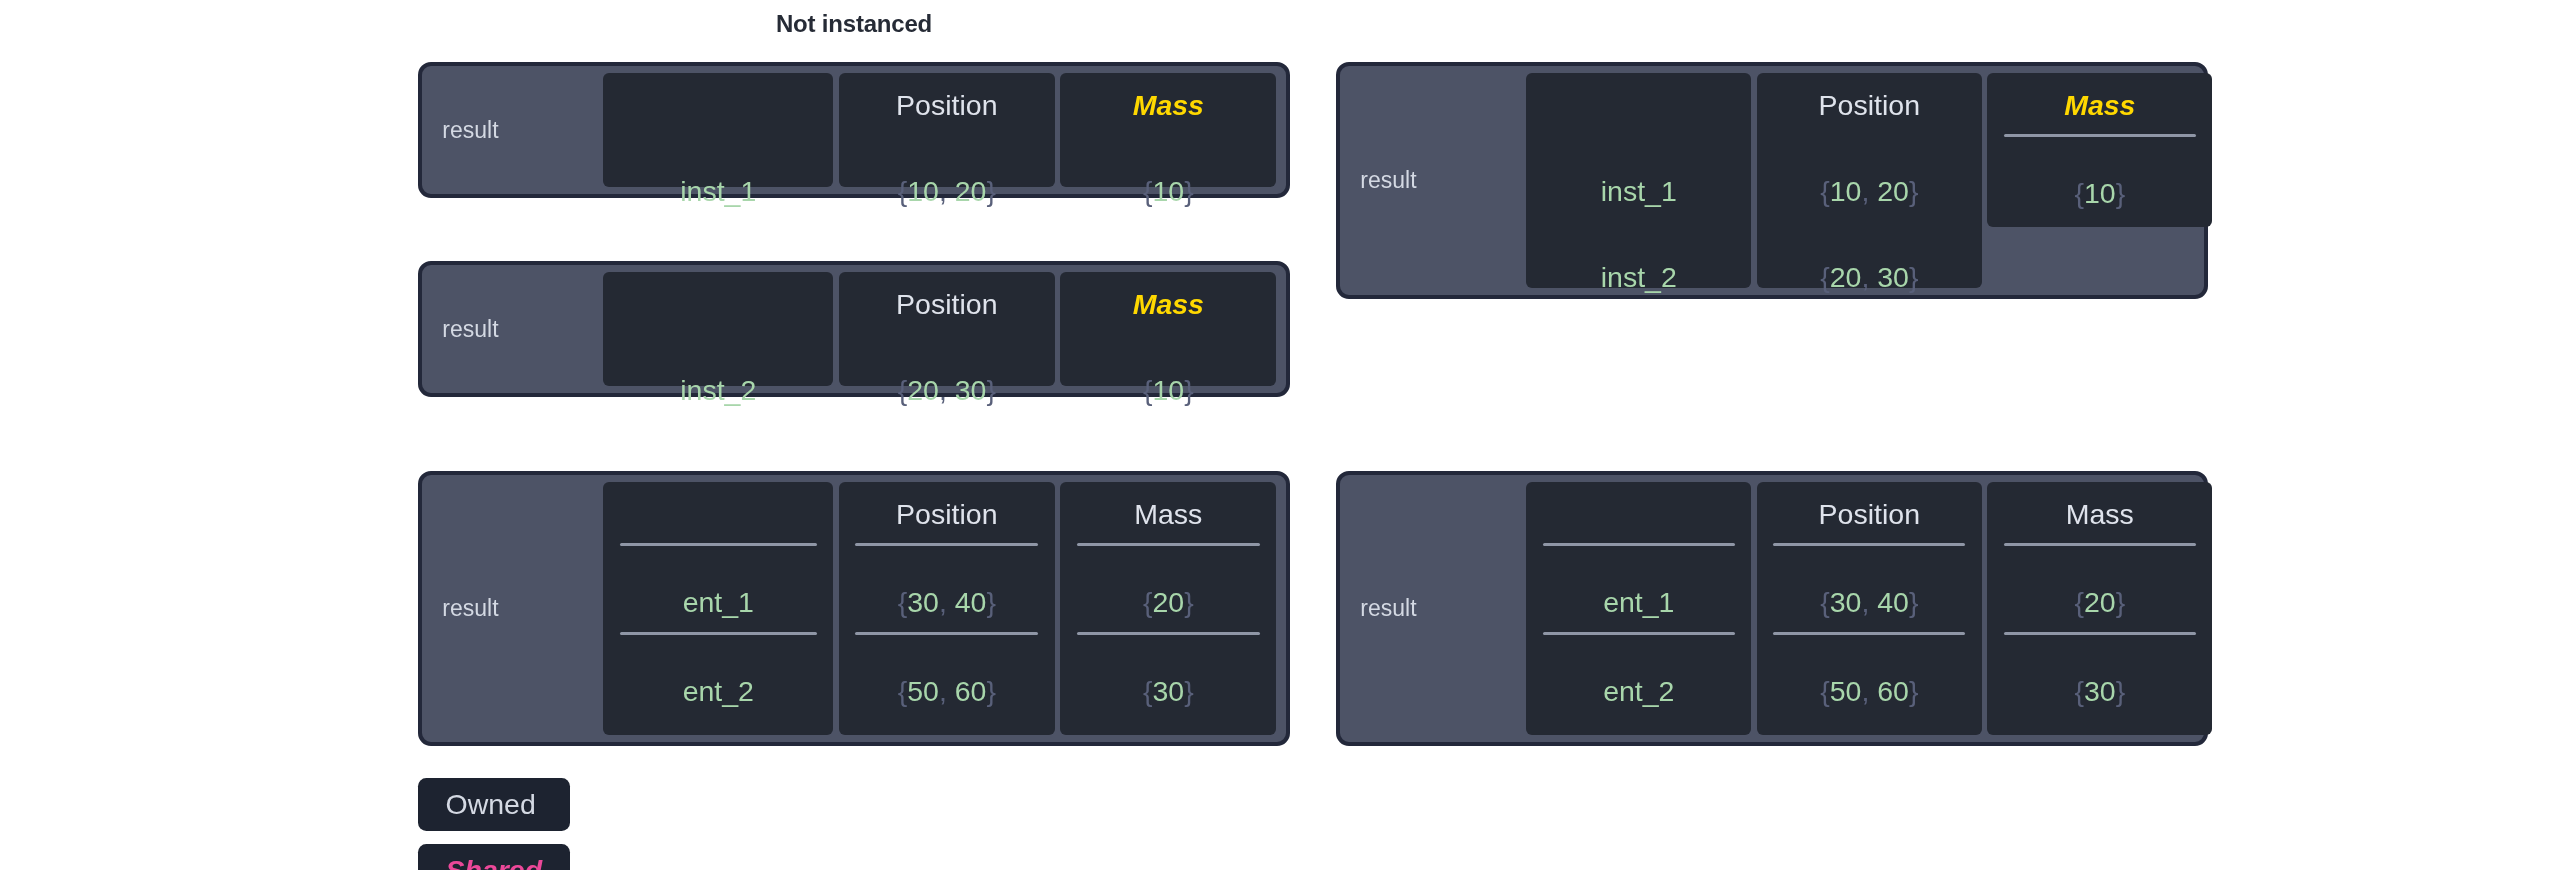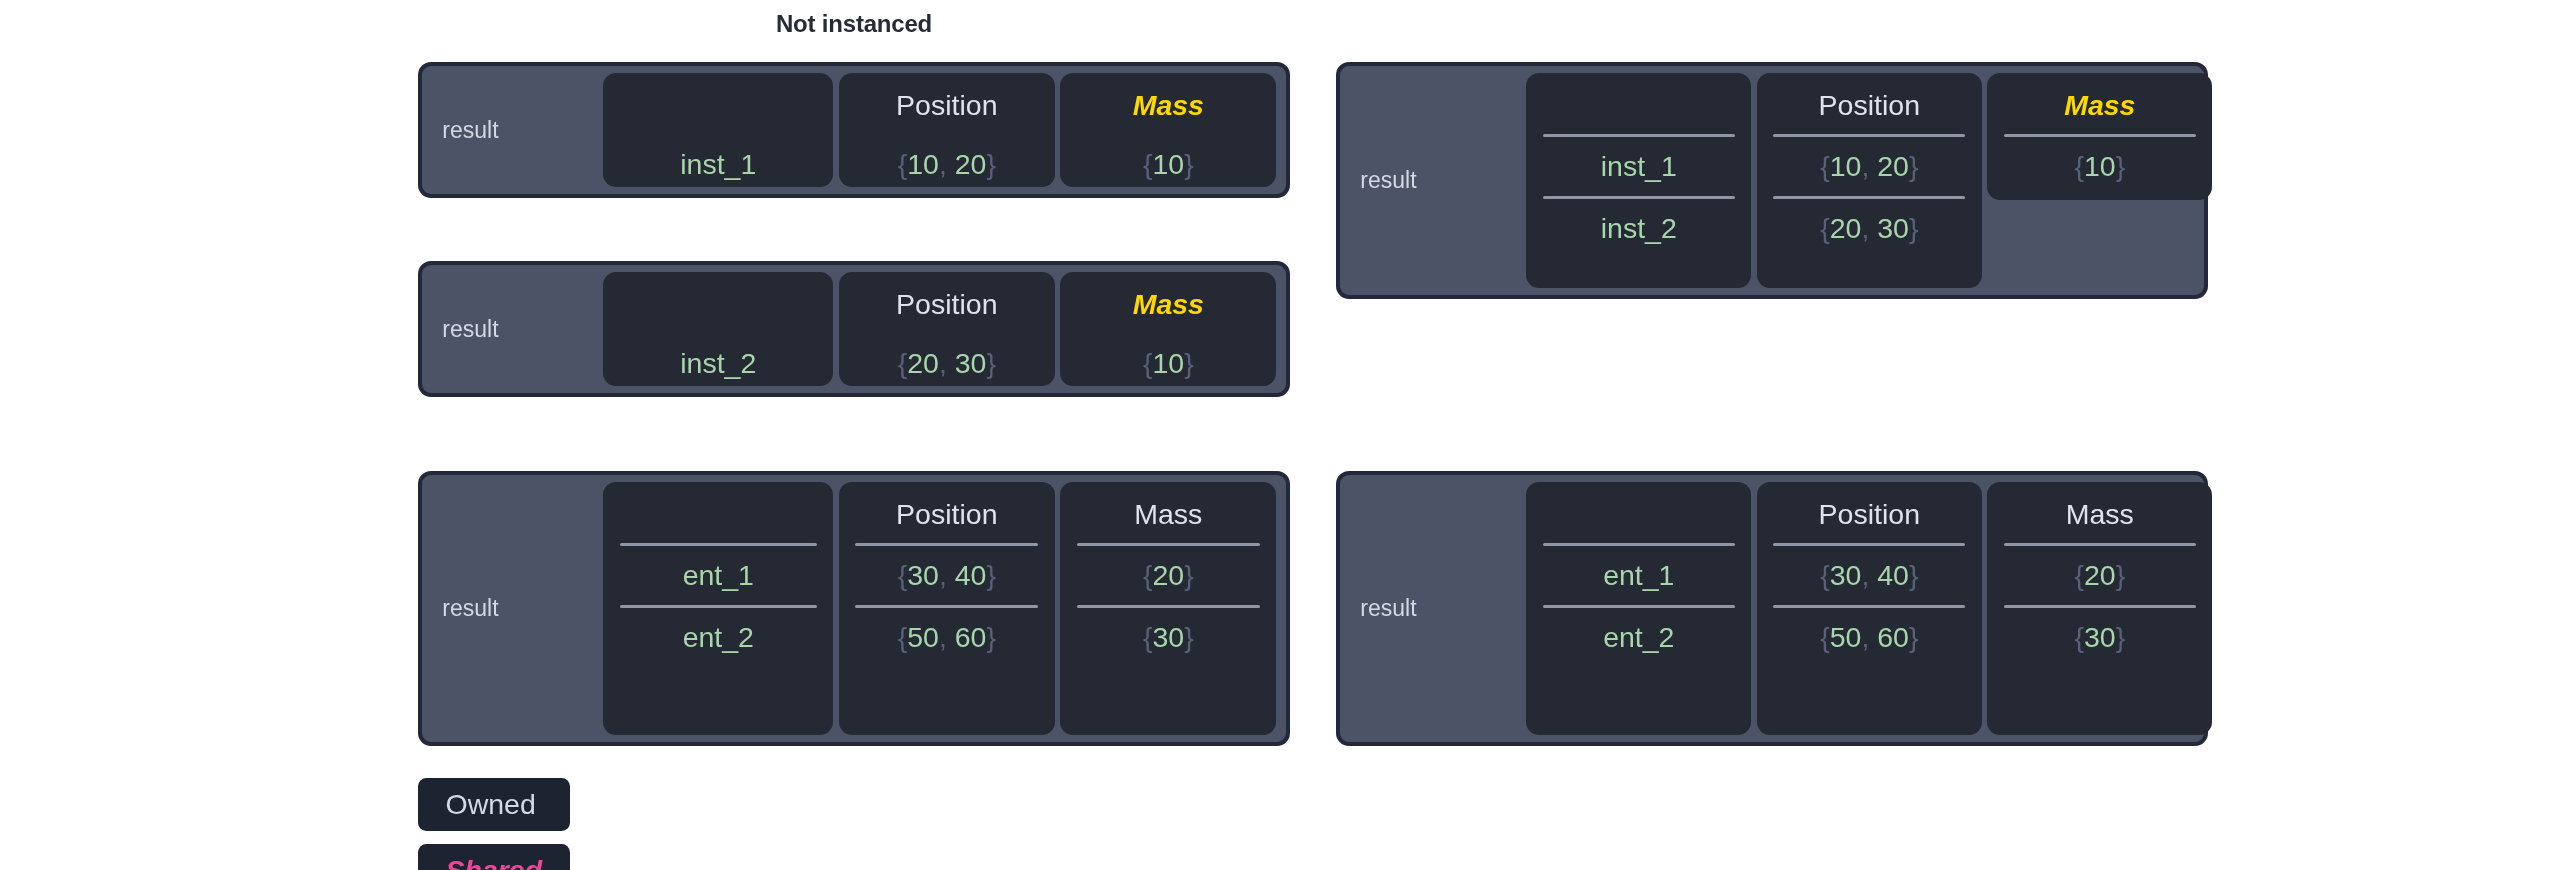--- a/index.html
+++ b/index.html
@@ -49,40 +49,40 @@
     padding: 0 14.7px 0 13px;
     white-space: nowrap;
     flex: 0 0 auto;
   }
 
   .cols-wrap { display: flex; align-items: flex-start; gap: 5.5px; flex: 1 1 auto; }
 
   
   .panel {
     background: #242933;
-    border-radius: 13px;
+    border-radius: 6px;
     padding: 7.3px 0 9.2px 0;
     display: flex;
     flex-direction: column;
     align-self: stretch;
   }
   .panel.short { align-self: flex-start; }
 
   .cell {
     height: 48px;
     line-height: 48px;
     text-align: center;
     font-size: 28.5px;
     white-space: nowrap;
     padding: 0 14.7px;
   }
   .cell.head { color: #dfe3ec; }
   .cell.head.shared { color: #ffd800; font-style: italic; font-weight: bold; }
   .cell.head.blank { color: transparent; }
-  .cell.val { color: #a8d6ab; }
+  .cell.val { color: #a8d6ab; margin-top: 27px; }
   .cell.val .brace { color: #59607a; }
   .cell.val .comma { color: #59607a; }
 
   .rule {
     height: 2.8px;
     background: #8f96a6;
     margin: 5.5px 16.5px;
     border-radius: 1.8px;
   }
 

